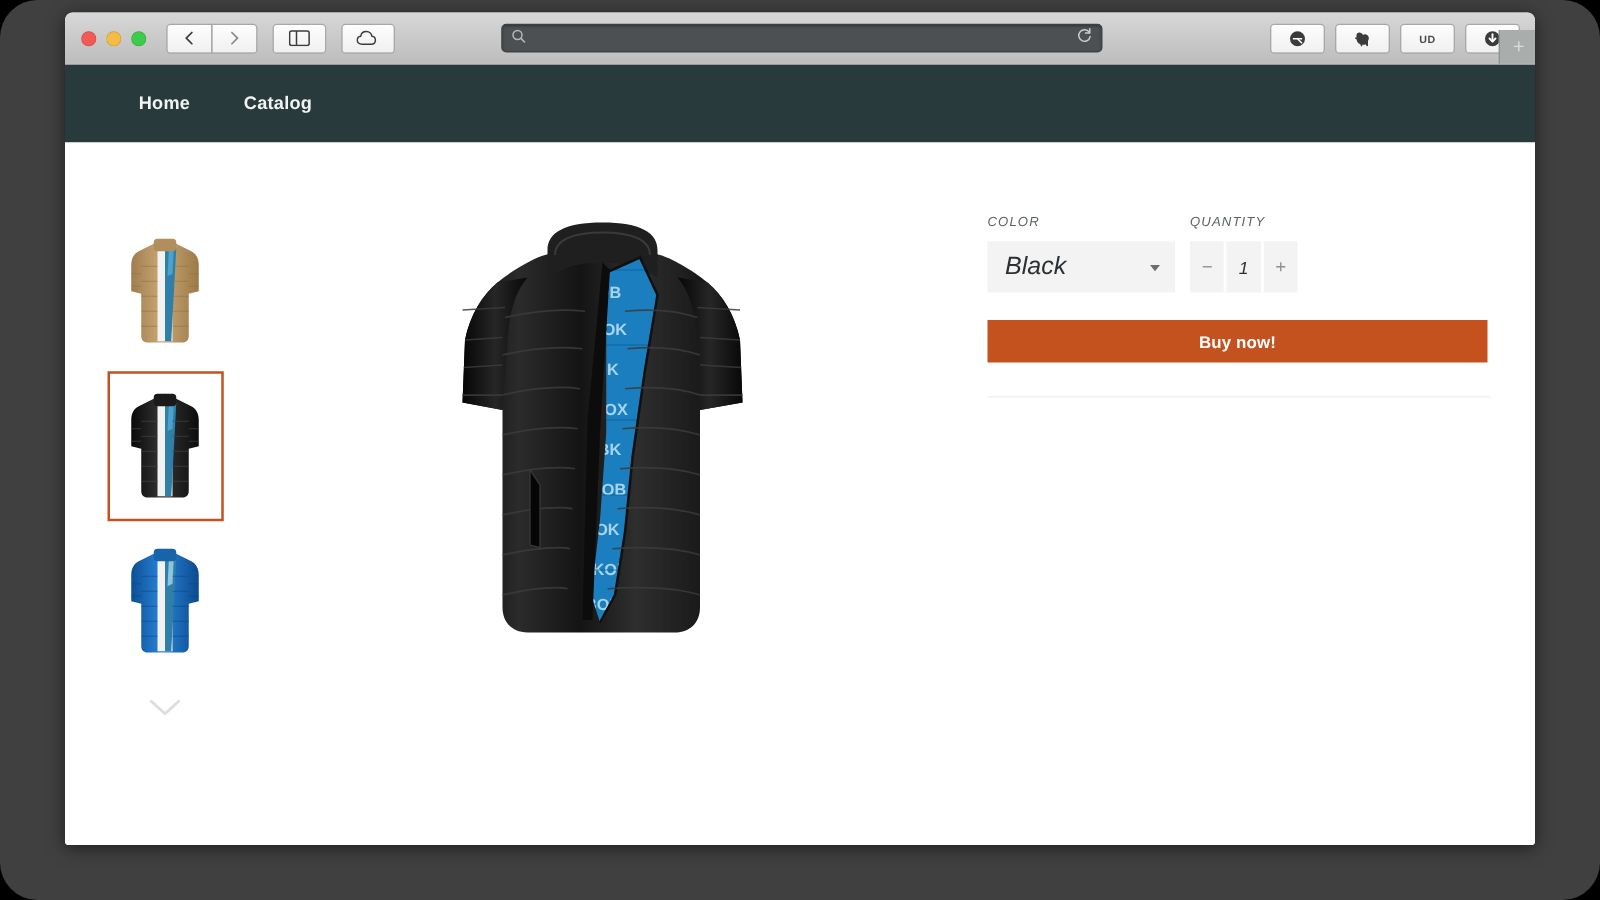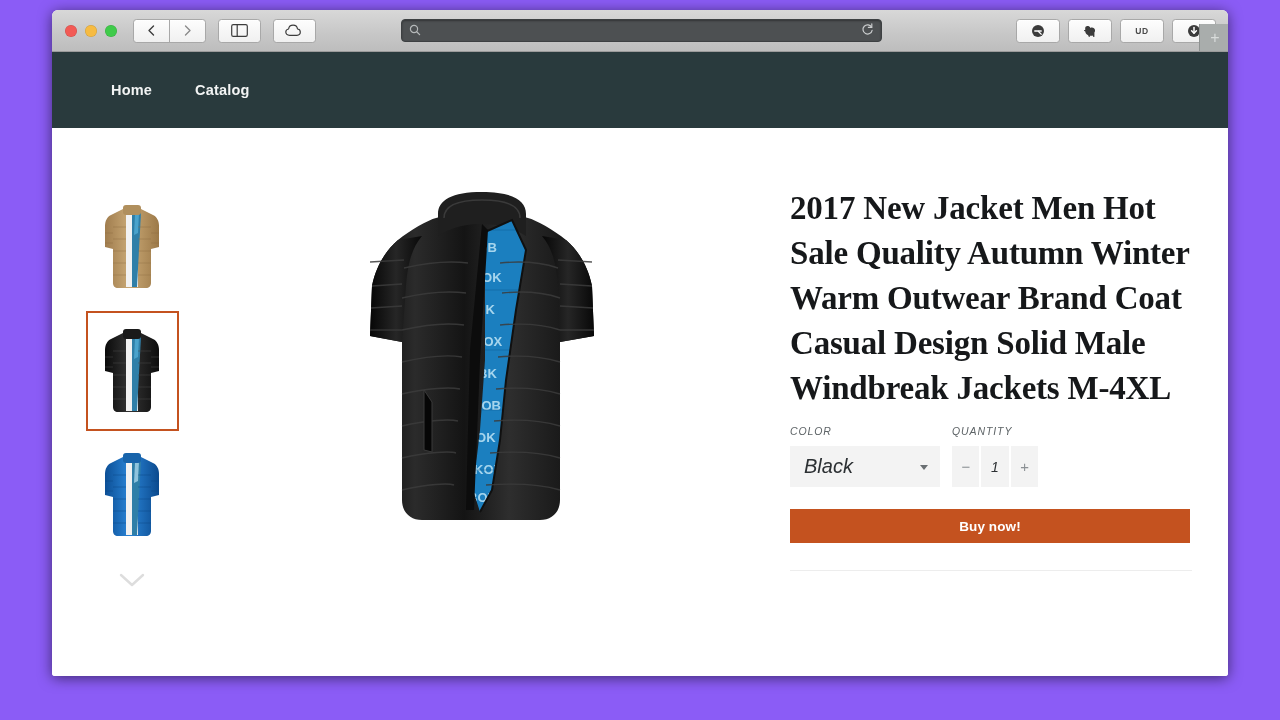--- a/index.html
+++ b/index.html
@@ -9,21 +9,22 @@
     height: 720px;
     overflow: hidden;
     background: #000000;
     font-family: "Liberation Sans", sans-serif;
   }
 
   #root {
     position: relative;
     width: 1280px;
     height: 720px;
-    background: #8b5cf6;
+    background: #404040;
+    border-radius: 30px;
   }
 
   
   .browser-window {
     position: absolute;
     left: 52px;
     top: 10px;
     width: 1176px;
     height: 666px;
     border-radius: 6px 6px 3px 3px;
@@ -130,21 +131,21 @@
     justify-content: center;
     color: #d9dcdb;
     font-size: 16px;
     line-height: 1;
   }
 
   .ud-label { font-size: 8.5px; font-weight: bold; letter-spacing: .5px; color: #4a4a4a; }
 
   
   .site-nav {
-    height: 76px;
+    height: 62px;
     background: #293a3d;
     display: flex;
     align-items: center;
     padding-left: 59px;
     box-sizing: border-box;
   }
   .nav-link {
     color: #f2f4f4;
     font-size: 14.5px;
     font-weight: bold;
@@ -602,21 +603,20 @@
           <path d="M30 72 L64 70"></path>
               <path d="M218 70 L252 72"></path>
         </g>
 
         <path d="M84 200 L92 212 L92 262 L84 260 Z" fill="#060606" stroke="#3a3a3a" stroke-width="1"></path>
       </svg>
     </div>
 
     <div class="details">
 
-      <h1 class="product-title">2017 New Jacket Men Hot Sale Quality Autumn Winter Warm Outwear Brand Coat Casual Design Solid Male Windbreak Jackets M-4XL</h1>
 
       <div class="options-row">
 
         <div class="opt-block">
           <div class="opt-label">COLOR</div>
           <div class="select-box select-color">
             <span>Black</span>
             <span class="caret"></span>
           </div>
         </div>

